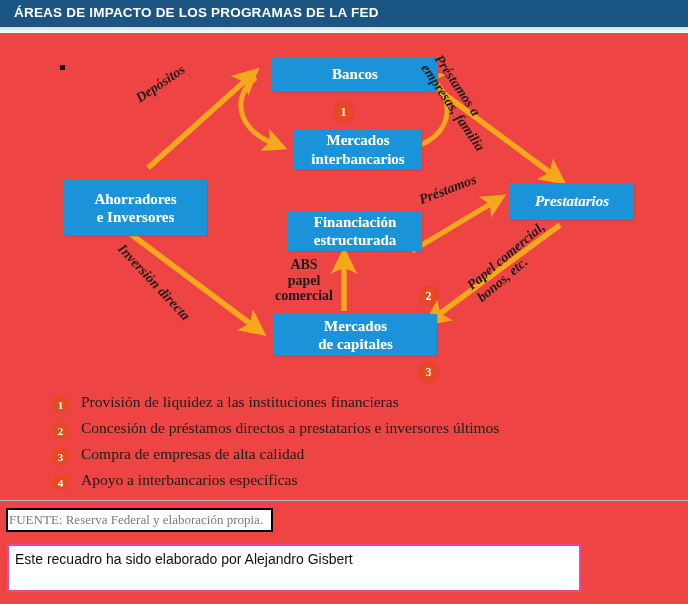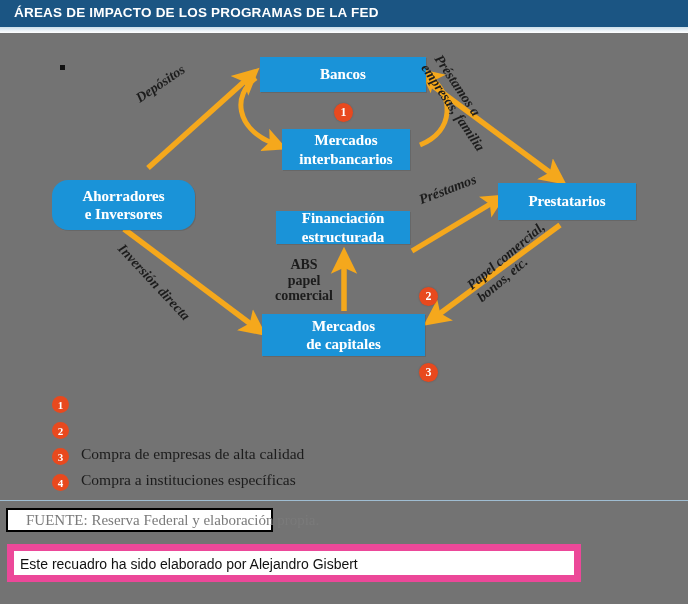--- a/index.html
+++ b/index.html
@@ -4,21 +4,21 @@
 <style>
   html, body {
     margin: 0;
     padding: 0;
     background: #ffffff;
   }
   #page {
     position: relative;
     width: 688px;
     height: 604px;
-    background: #737373;
+    background: #ef4444;
     font-family: "Liberation Serif", serif;
     overflow: hidden;
   }
 
   
   #header-bar {
     position: absolute;
     left: 0; top: 0;
     width: 688px; height: 27px;
     background: #1b5583;
@@ -60,27 +60,28 @@
     font-family: "Liberation Serif", serif;
     font-weight: bold;
     font-size: 15px;
     line-height: 1.22;
     text-align: center;
     display: flex;
     align-items: center;
     justify-content: center;
     box-shadow: 1px 1px 0 rgba(0,0,0,0.10);
     text-shadow: 0 0 1px rgba(255,255,255,0.25);
+    margin-left: 12px;
   }
 
   #node-bancos            { left: 260px; top: 24px;  width: 166px; height: 35px; }
   #node-interbancarios    { left: 282px; top: 96px;  width: 128px; height: 41px; }
-  #node-ahorradores       { left: 52px;  top: 147px; width: 143px; height: 50px; border-radius: 16px; }
-  #node-prestatarios      { left: 498px; top: 150px; width: 138px; height: 37px; }
-  #node-financiacion      { left: 276px; top: 178px; width: 134px; height: 33px; }
+  #node-ahorradores       { left: 52px;  top: 147px; width: 143px; height: 56px; }
+  #node-prestatarios      { left: 498px; top: 150px; width: 124px; height: 37px; font-style: italic; }
+  #node-financiacion      { left: 276px; top: 178px; width: 134px; height: 40px; }
   #node-capitales         { left: 262px; top: 281px; width: 163px; height: 42px; }
 
   
   .arrow-label {
     position: absolute;
     font-family: "Liberation Serif", serif;
     font-weight: bold;
     font-style: italic;
     font-size: 14px;
     color: #1c1c1c;
@@ -198,33 +199,33 @@
   #source-box {
     position: absolute;
     left: 6px; top: 508px;
     width: 263px; height: 20px;
     border: 2px solid #000000;
     background: #ffffff;
     display: flex;
     align-items: center;
   }
   #source-text {
-    padding-left: 18px;
-    font-family: "Liberation Serif", serif;
-    font-size: 15px;
+    padding-left: 1px;
+    font-family: "Liberation Serif", serif;
+    font-size: 13px;
     color: #7a7a7a;
     white-space: nowrap;
   }
 
   
   #credit-box {
     position: absolute;
     left: 7px; top: 544px;
-    width: 574px; height: 38px;
-    border: 7px solid #ec4899;
+    width: 574px; height: 48px;
+    border: 2px solid #ec4899;
     background: #ffffff;
     padding: 3px 0 16px 6px;
     box-sizing: border-box;
   }
   .credit-line {
     font-family: "Liberation Sans", sans-serif;
     font-size: 14px;
     color: #111111;
     line-height: 1.48;
     white-space: nowrap;
@@ -294,31 +295,33 @@
     <div id="label-abs">ABS<br>papel<br>comercial</div>
 
     <div class="marker" id="marker-1">1</div>
     <div class="marker" id="marker-2">2</div>
     <div class="marker" id="marker-3">3</div>
   </div>
 
   <div id="legend">
     <div class="legend-row">
       <div class="legend-bullet">1</div>
+      <div class="legend-text">Provisión de liquidez a las instituciones financieras</div>
     </div>
     <div class="legend-row">
       <div class="legend-bullet">2</div>
+      <div class="legend-text">Concesión de préstamos directos a prestatarios e inversores últimos</div>
     </div>
     <div class="legend-row">
       <div class="legend-bullet">3</div>
       <div class="legend-text">Compra de empresas de alta calidad</div>
     </div>
     <div class="legend-row">
       <div class="legend-bullet">4</div>
-      <div class="legend-text">Compra a instituciones específicas</div>
+      <div class="legend-text">Apoyo a interbancarios específicas</div>
     </div>
   </div>
 
   <div id="legend-divider"></div>
 
   <div id="source-box">
     <div id="source-text">FUENTE: Reserva Federal y elaboración propia.</div>
   </div>
 
   <div id="credit-box">

